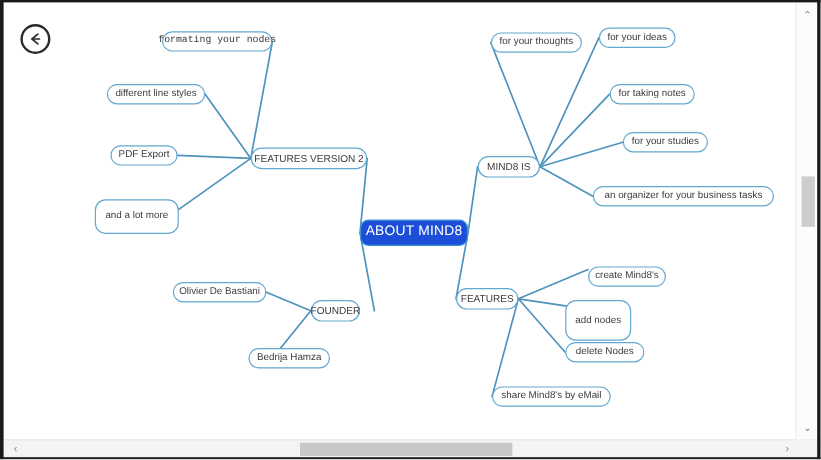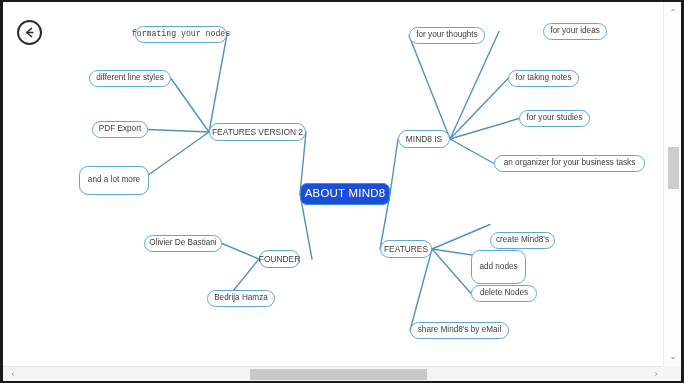--- a/index.html
+++ b/index.html
@@ -229,21 +229,21 @@
         </div>
         <div class="node" style="left: 76px; top: 164px; width: 70px; height: 29px;">
           <span>and a lot more</span>
         </div>
         <div class="node branch" style="left: 395px; top: 128px; width: 52px; height: 18px;">
           <span>MIND8 IS</span>
         </div>
         <div class="node" style="left: 406px; top: 25px; width: 76px; height: 17px;">
           <span>for your thoughts</span>
         </div>
-        <div class="node" style="left: 496px; top: 21px; width: 64px; height: 17px; margin-left: 44px;">
+        <div class="node" style="left: 496px; top: 21px; width: 64px; height: 17px;">
           <span>for your ideas</span>
         </div>
         <div class="node" style="left: 505px; top: 68px; width: 71px; height: 17px;">
           <span>for taking notes</span>
         </div>
         <div class="node" style="left: 516px; top: 108px; width: 71px; height: 17px;">
           <span>for your studies</span>
         </div>
         <div class="node" style="left: 491px; top: 153px; width: 151px; height: 17px;">
           <span>an organizer for your business tasks</span>
@@ -253,21 +253,21 @@
         </div>
         <div class="node" style="left: 141px; top: 233px; width: 78px; height: 17px;">
           <span>Olivier De Bastiani</span>
         </div>
         <div class="node" style="left: 156px; top: 288px; width: 68px; height: 17px; margin-left: 48px;">
           <span>Bedrija Hamza</span>
         </div>
         <div class="node branch" style="left: 377px; top: 238px; width: 52px; height: 18px; text-align: center;">
           <span>FEATURES</span>
         </div>
-        <div class="node" style="left: 487px; top: 230px; width: 65px; height: 17px;">
+        <div class="node" style="left: 487px; top: 220px; width: 65px; height: 17px;">
           <span>create Mind8's</span>
         </div>
         <div class="node" style="left: 468px; top: 248px; width: 55px; height: 34px;">
           <span>add nodes</span>
         </div>
         <div class="node" style="left: 468px; top: 283px; width: 66px; height: 17px;">
           <span>delete Nodes</span>
         </div>
         <div class="node" style="left: 407px; top: 320px; width: 99px; height: 17px;">
           <span>share Mind8's by eMail</span>

